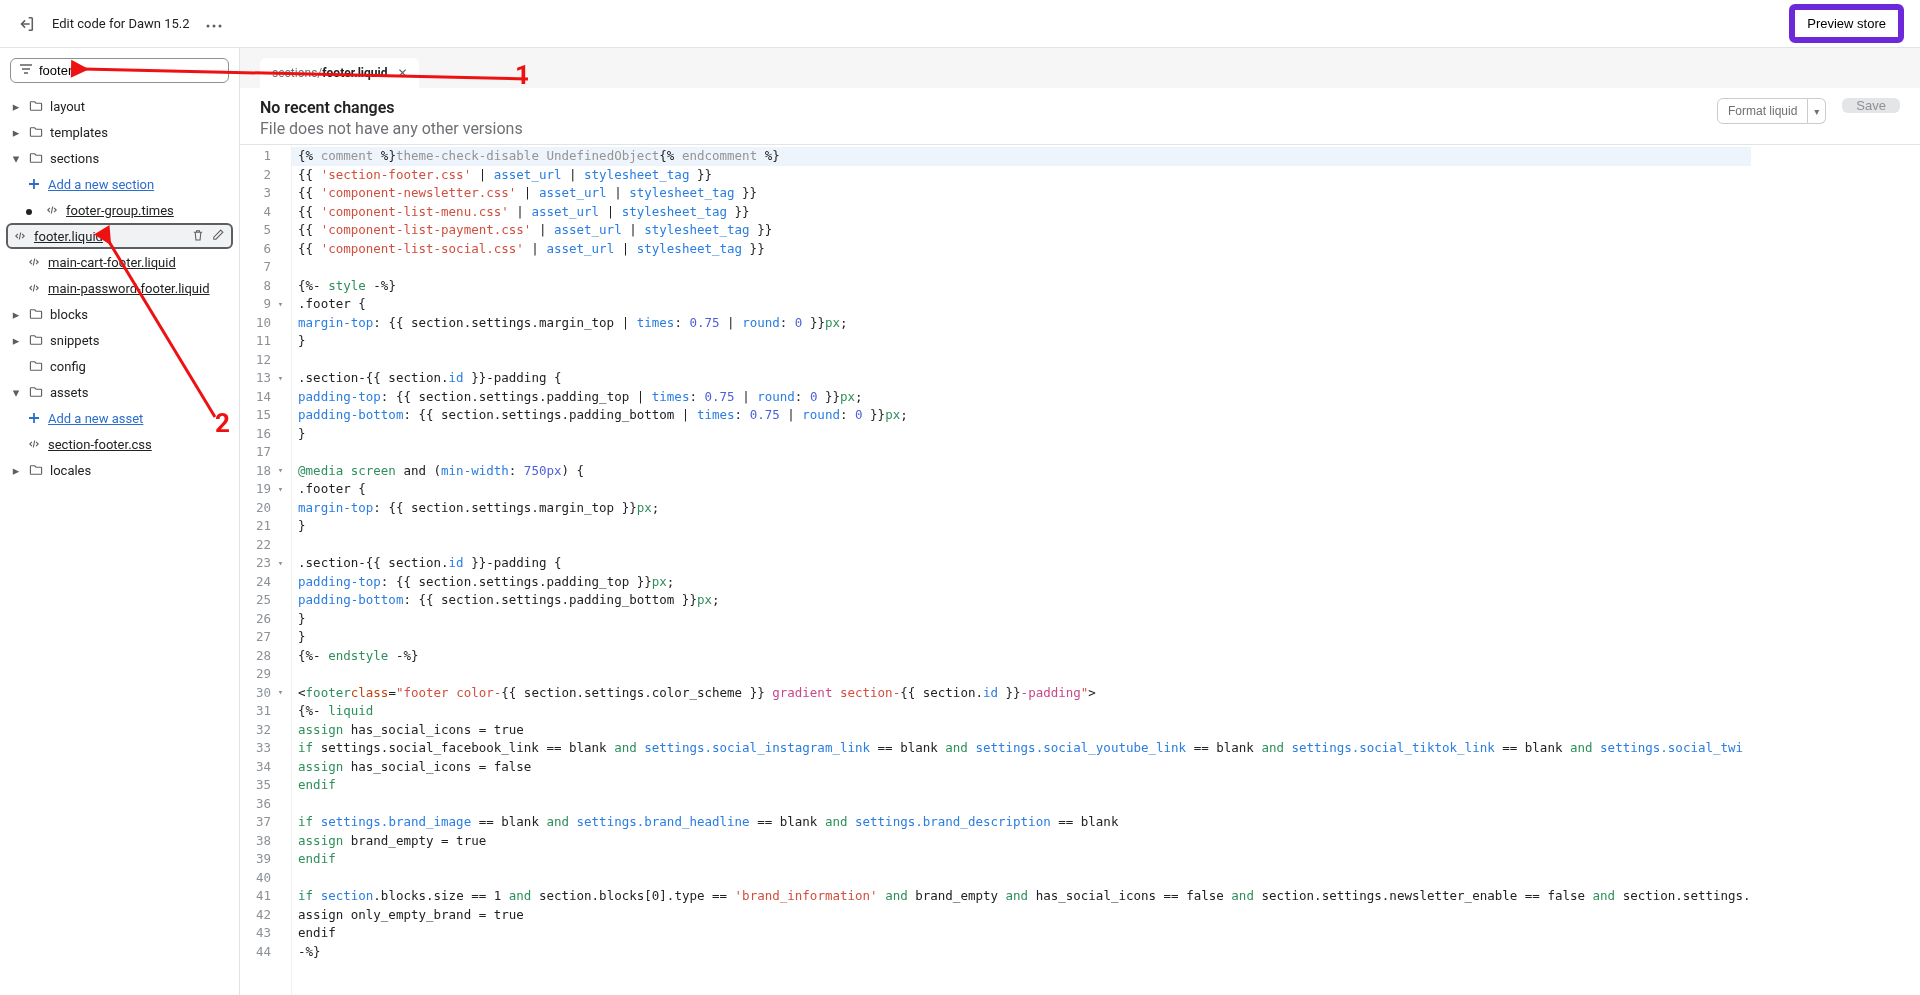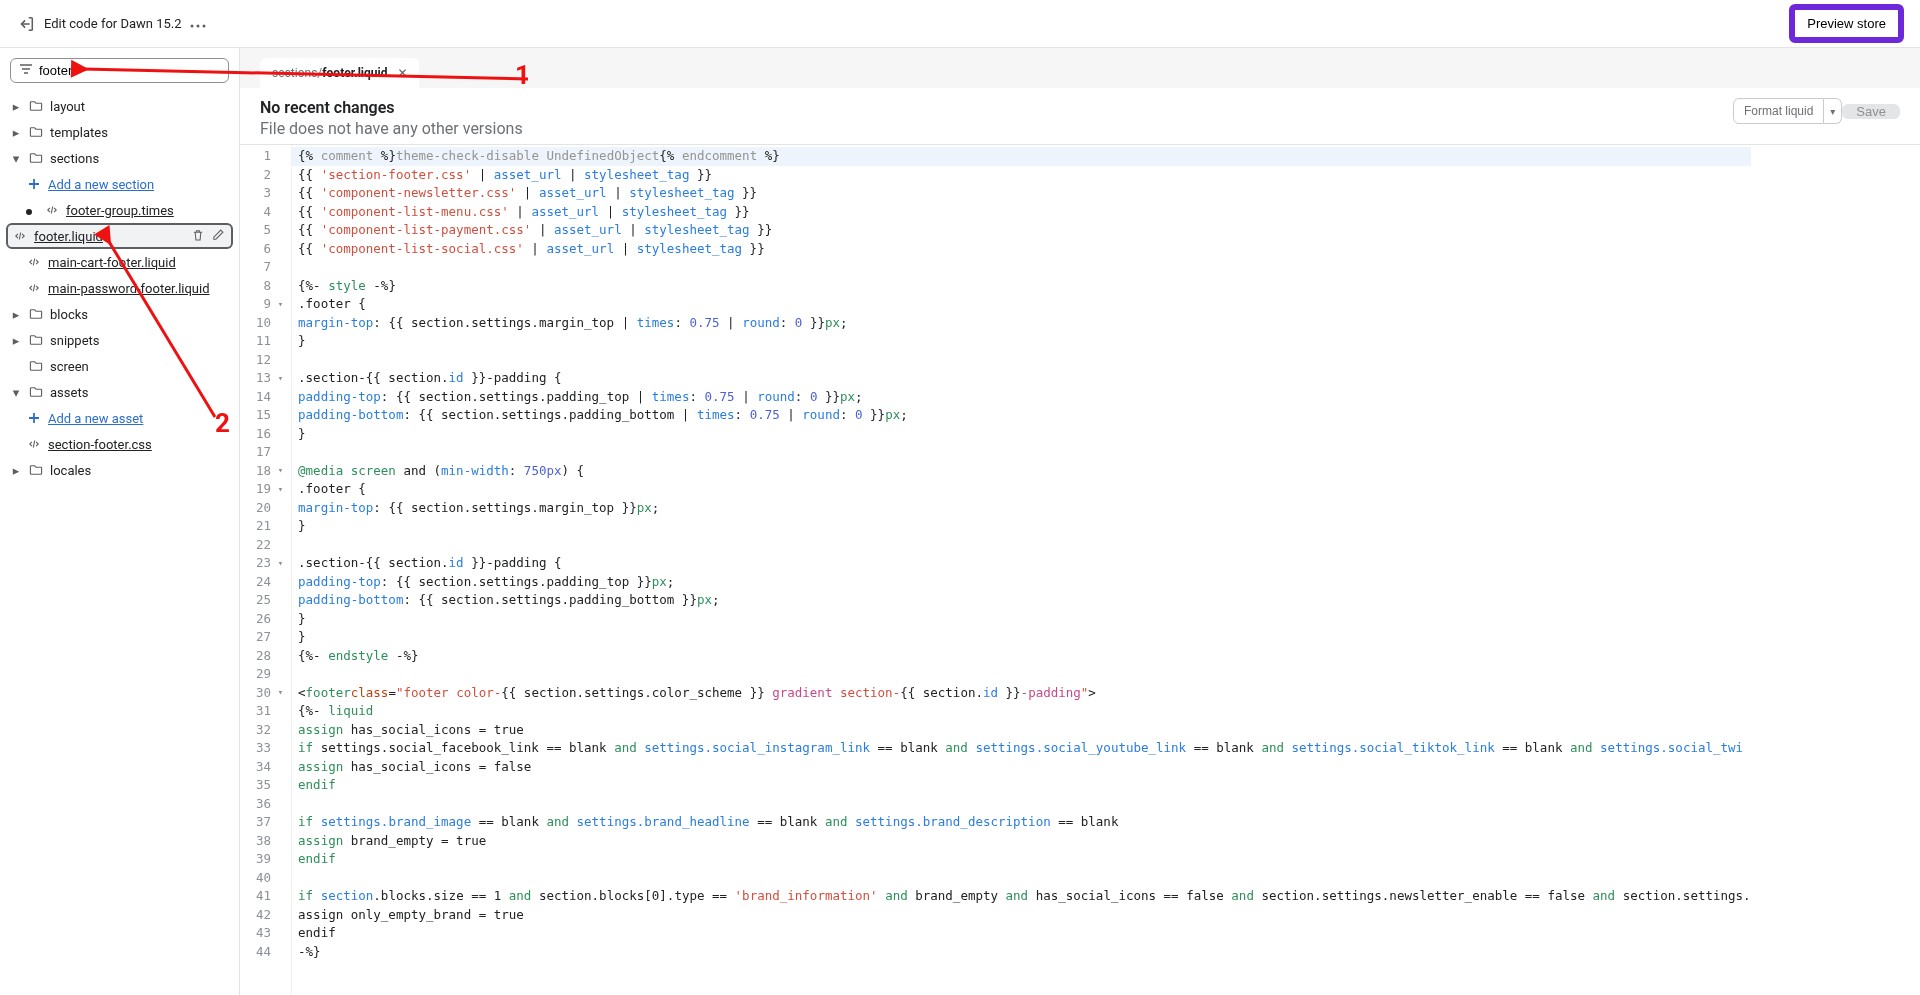--- a/index.html
+++ b/index.html
@@ -1,18 +1,18 @@
 <!DOCTYPE html>
 <html><head>
 <meta charset="utf-8">
 <style>
   * { box-sizing: border-box; margin: 0; padding: 0; }
   body { font-family: -apple-system, BlinkMacSystemFont, "Segoe UI", Roboto, sans-serif; font-size: 13px; color: #202223; background: #fff; overflow: hidden; }
   .topbar { height: 48px; border-bottom: 1px solid #e1e3e5; display: flex; align-items: center; padding: 0 16px; justify-content: space-between; }
-  .topbar-left { display: flex; align-items: center; gap: 8px; }
+  .topbar-left { display: flex; align-items: center; gap: 16px; }
   .back-icon { width: 20px; height: 20px; display:flex; align-items:center; justify-content:center; cursor:pointer;}
   .more-icon { cursor:pointer; }
   .preview-btn { border: 6px solid #6d28d9; background:#fff; border-radius: 6px; padding: 6px 12px; font-size: 13px; cursor:pointer;}
   .main { display:flex; height: calc(100vh - 48px); }
   .sidebar { width: 240px; border-right: 1px solid #e1e3e5; padding: 10px 6px; overflow-y:auto; position:relative; }
   .filter-box { border: 1px solid #8c9196; border-radius: 6px; display:flex; align-items:center; padding: 4px 8px; margin: 0 4px 10px 4px; gap:6px;}
   .filter-box input { border:none; outline:none; font-size:13px; flex:1; background:transparent; }
   .tree-row { display:flex; align-items:center; gap:6px; padding: 5px 4px; border-radius:6px; cursor:pointer; font-size:13px; min-height:26px;}
   .tree-row.add-link { color:#2c6ecb; }
   .tree-row.selected { background:#f1f2f3; border:2px solid #5c5f62; border-radius:6px; padding:3px 4px;}
@@ -25,21 +25,21 @@
   .indent-1 { padding-left: 20px; text-decoration: underline; }
   .dot { width:6px; height:6px; background:#202223; border-radius:50%; display:inline-block; margin-right:2px;}
   .editor-pane { flex:1; display:flex; flex-direction:column; overflow:hidden; }
   .tabbar { height:40px; background:#f6f6f7; display:flex; align-items:flex-end; padding-left:20px; }
   .tab { background:#fff; border-radius:6px 6px 0 0; padding: 8px 12px; display:flex; align-items:center; gap:10px; font-size:12px; }
   .tab .close { cursor:pointer; color:#5c5f62;}
   .tab-path-muted { color:#6d7175;}
   .info-row { display:flex; justify-content:space-between; align-items:flex-start; padding:10px 20px 6px 20px; border-bottom:1px solid #e1e3e5; }
   .info-left .h { font-weight:600; font-size:16px; margin-bottom:2px;}
   .info-left .sub { font-size:16px; color:#6d7175;}
-  .info-right { display:flex; gap:0; align-items:center;}
+  .info-right { display:flex; gap:16px; align-items:flex-start;}
   .fmt-btn { border:1px solid #c9cccf; border-radius:6px 0 0 6px; padding:5px 10px; font-size:12px; background:#fff; color:#6d7175;}
   .fmt-drop { border:1px solid #c9cccf; border-left:none; border-radius:0 6px 6px 0; padding:5px 6px; font-size:10px; background:#fff; color:#6d7175;}
   .save-btn { background:#e4e5e7; color:#8c9196; border:none; border-radius:6px; padding:0 14px; font-size:13px;}
   .code-wrap { flex:1; overflow:auto; font-family: "SF Mono", Menlo, Consolas, monospace; font-size:12.5px; line-height:1.45; display:flex;}
   .gutter { background:#fff; color:#8c9196; text-align:right; padding:2px 8px 20px 16px; user-select:none; border-right:1px solid #f1f1f1;}
   .gutter .ln { height:18.5px; display:flex; align-items:center; justify-content:flex-end; gap:4px;}
   .gutter .fold { color:#8c9196; font-size:9px; width:8px;}
   .code { padding:2px 0 20px 6px; white-space:pre; }
   .code .row { height:18.5px; display:flex; align-items:center;}
   .code .row.hl { background:#eef4fb; margin-left:-6px; padding-left:6px; width:calc(100% + 6px);}
@@ -185,21 +185,21 @@
           </span>
           <span class="label">snippets</span>
         </div>
         <div class="tree-row">
           <span class="chev"></span>
           <span class="ficon">
             <svg width="14" height="14" viewBox="0 0 20 20" fill="none" stroke="#5c5f62" stroke-width="1.6">
               <path d="M2 5a1 1 0 011-1h5l2 2h7a1 1 0 011 1v8a1 1 0 01-1 1H3a1 1 0 01-1-1V5z"></path>
             </svg>
           </span>
-          <span class="label">screen</span>
+          <span class="label">config</span>
         </div>
         <div class="tree-row">
           <span class="chev">▾</span>
           <span class="ficon">
             <svg width="14" height="14" viewBox="0 0 20 20" fill="none" stroke="#5c5f62" stroke-width="1.6">
               <path d="M2 5a1 1 0 011-1h5l2 2h7a1 1 0 011 1v8a1 1 0 01-1 1H3a1 1 0 01-1-1V5z"></path>
             </svg>
           </span>
           <span class="label">assets</span>
         </div>

